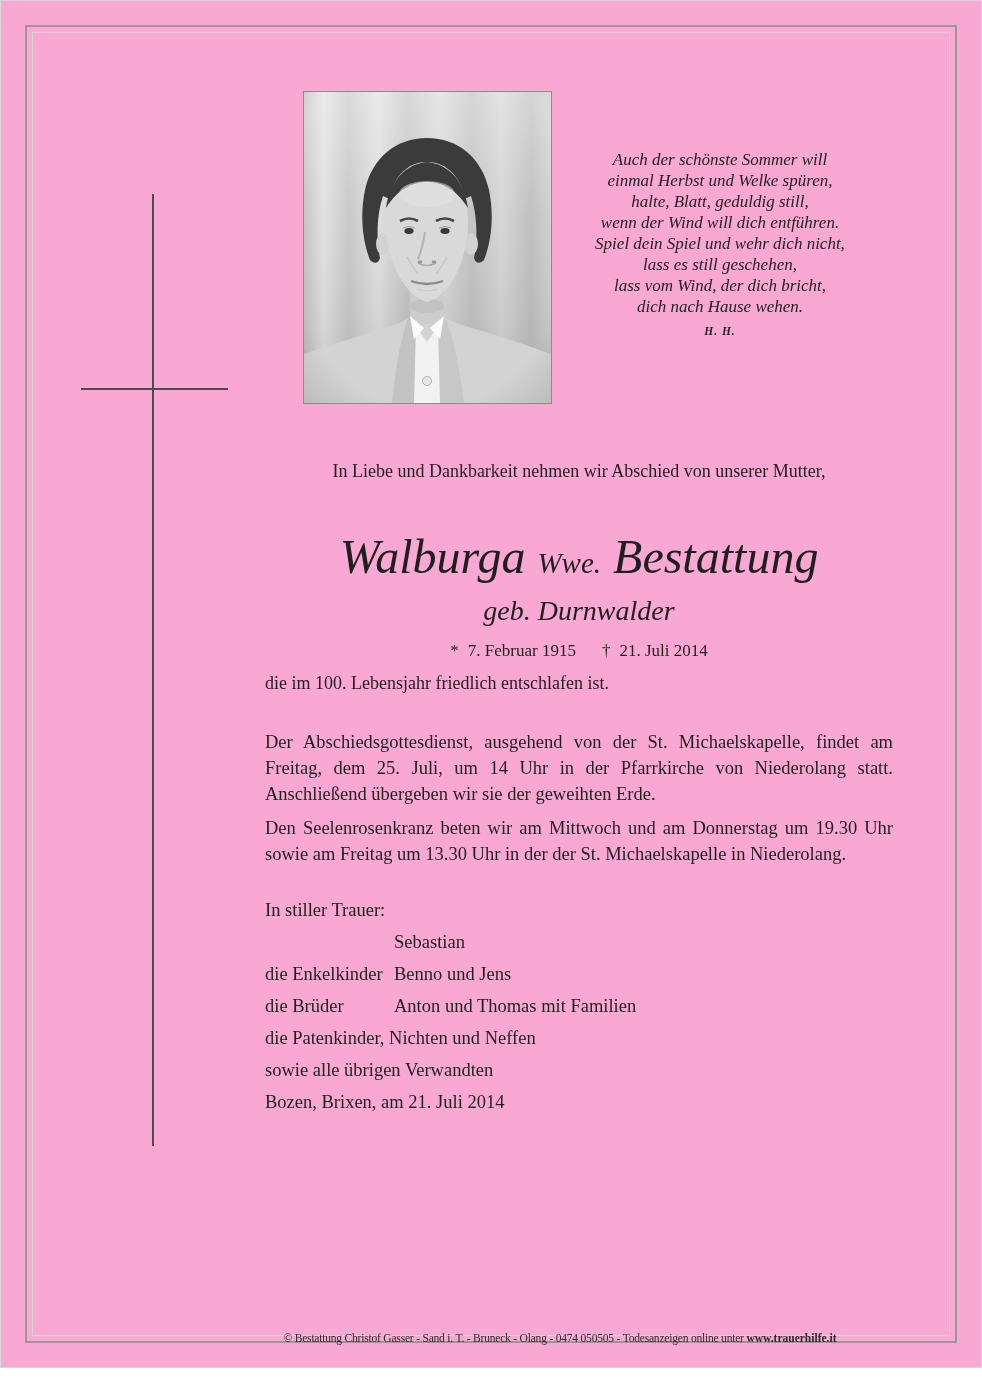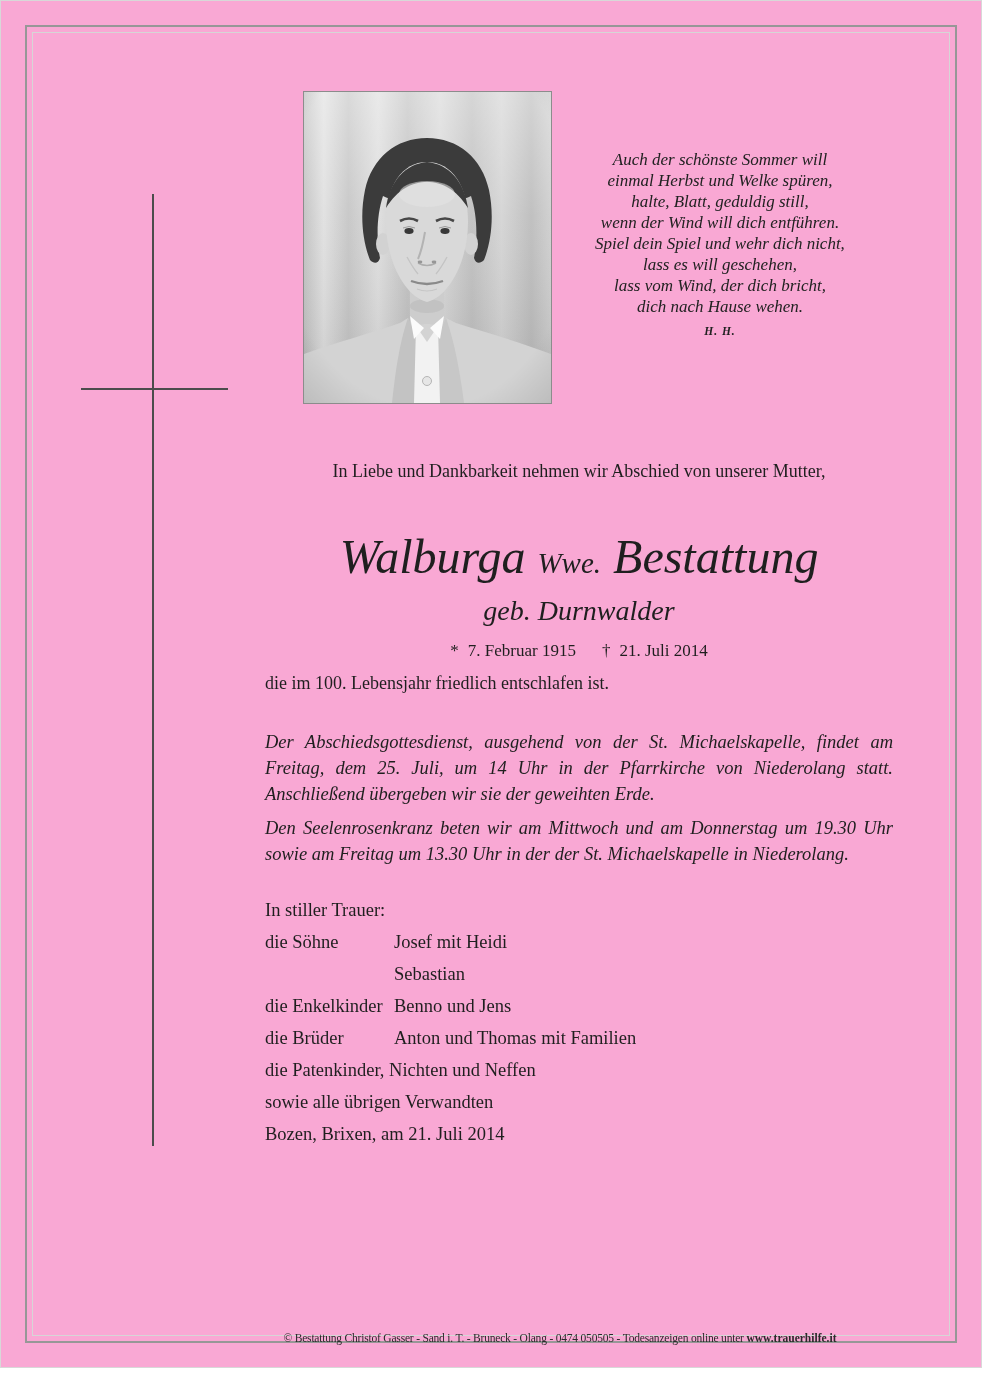--- a/index.html
+++ b/index.html
@@ -21,21 +21,21 @@
   .poem-attr{font-size:11.5px; letter-spacing:1px; margin-top:4px; font-weight:bold;}
   .col{position:absolute; left:265px; width:628px;}
   .intro{top:458px; text-align:center; font-size:18px; line-height:26px;}
   .name-line{top:528px; text-align:center; font-size:48px; font-style:italic; line-height:58px; white-space:nowrap;}
   .name-line .widow{font-size:29px; margin:0 12px;}
   .maiden{top:594px; text-align:center; font-size:28px; font-style:italic; line-height:34px;}
   .dates{top:640px; text-align:center; font-size:17px; line-height:22px;}
   .dates .sym{margin-right:9px;}
   .dates .gap{display:inline-block; width:26px;}
   .closing{top:671px; font-size:18px; line-height:24px;}
-  .para{text-align:justify; font-size:18.5px; line-height:26px;font-style:italic;}
+  .para{text-align:justify; font-size:18.5px; line-height:26px;}
   .para1{top:729px;}
   .para2{top:815px;}
   .mourning{top:894px; font-size:18.5px; line-height:32px;}
   .mrow{display:flex;}
   .mlabel{flex:0 0 auto; min-width:129px; white-space:nowrap;}
   .mvalue{flex:1 1 auto; white-space:nowrap;}
   .donation{top:1182px; font-size:18.5px; line-height:24px;}
   .footer{position:absolute; left:246px; top:1330px; width:628px; text-align:center;
           font-size:11.5px; line-height:16px; color:#2a2a2a; white-space:nowrap;
           font-family:Liberation Serif, serif; letter-spacing:-0.2px;}
@@ -120,21 +120,21 @@
       <rect width="247" height="311" fill="url(#vig)"></rect>
     </svg>
   </div>
 
   <div class="poem">
     <div>Auch der schönste Sommer will</div>
     <div>einmal Herbst und Welke spüren,</div>
     <div>halte, Blatt, geduldig still,</div>
     <div>wenn der Wind will dich entführen.</div>
     <div>Spiel dein Spiel und wehr dich nicht,</div>
-    <div>lass es will geschehen,</div>
+    <div>lass es still geschehen,</div>
     <div>lass vom Wind, der dich bricht,</div>
     <div>dich nach Hause wehen.</div>
     <div class="poem-attr">H. H.</div>
   </div>
 
   <div class="col intro">
     <div>In Liebe und Dankbarkeit nehmen wir Abschied von unserer Mutter,</div>
   </div>
 
   <div class="col name-line">
@@ -147,24 +147,20 @@
     <span class="sym">*</span><span>7. Februar 1915</span><span class="gap"></span><span class="sym">†</span><span>21. Juli 2014</span>
   </div>
 
   <div class="col closing">die im 100. Lebensjahr friedlich entschlafen ist.</div>
 
   <div class="col para para1">Der Abschiedsgottesdienst, ausgehend von der St. Michaelskapelle, findet am Freitag, dem 25. Juli, um 14 Uhr in der Pfarrkirche von Niederolang statt. Anschließend übergeben wir sie der geweihten Erde.</div>
   <div class="col para para2">Den Seelenrosenkranz beten wir am Mittwoch und am Donnerstag um 19.30 Uhr sowie am Freitag um 13.30 Uhr in der der St. Michaelskapelle in Niederolang.</div>
 
   <div class="col mourning">
     <div>In stiller Trauer:</div>
-    <div class="mrow">
-      <span class="mlabel">die Söhne</span>
-      <span class="mvalue">Josef mit Heidi</span>
-    </div>
     <div class="mrow">
       <span class="mlabel"></span>
       <span class="mvalue">Sebastian</span>
     </div>
     <div class="mrow">
       <span class="mlabel">die Enkelkinder</span>
       <span class="mvalue">Benno und Jens</span>
     </div>
     <div class="mrow">
       <span class="mlabel">die Brüder</span>

